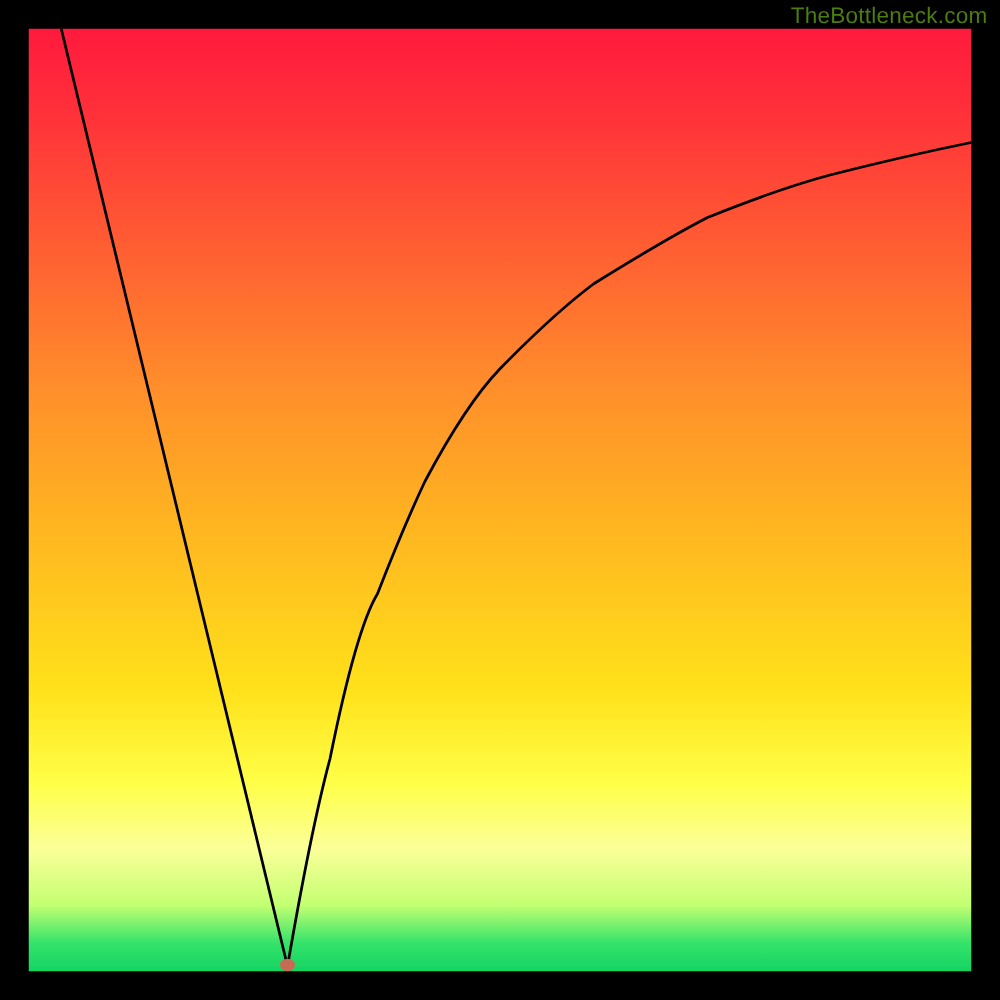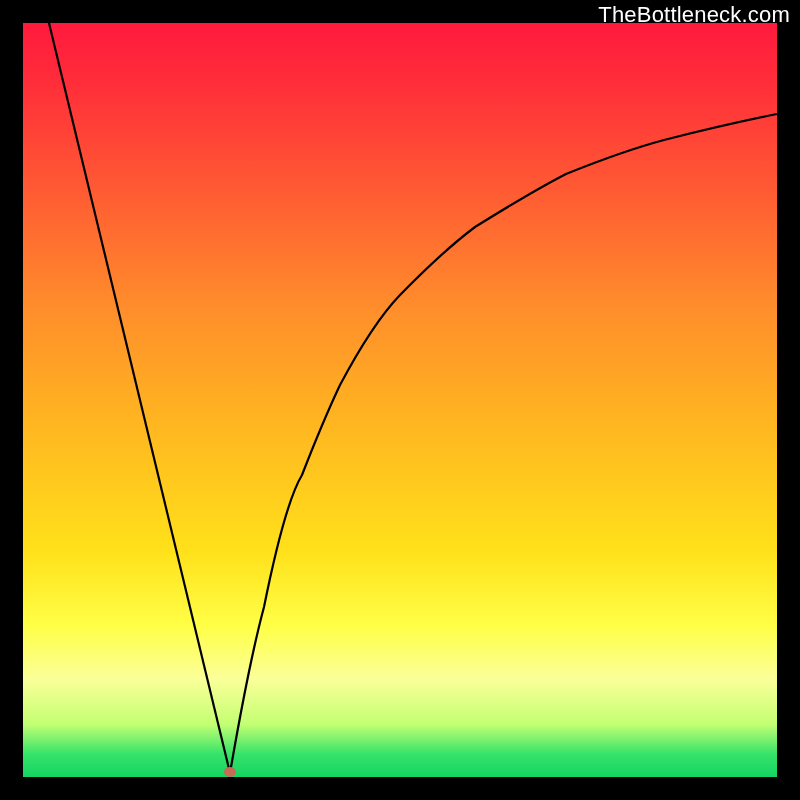--- a/index.html
+++ b/index.html
@@ -35,22 +35,22 @@
       #ffff47 80%,
       #fbff99 87%,
       #c3ff72 93%,
       #35e36a 97%,
       #14d463 100%);
   }
   .watermark {
     position: absolute;
     top: 2px;
     right: 10px;
-    color: #ffffff;
-    font-size: 22px;
+    color: #4d7c0f;
+    font-size: 18px;
     letter-spacing: 0.2px;
     font-weight: 500;
   }
   svg.curve {
     position: absolute;
     left: 0;
     top: 0;
     width: 754px;
     height: 754px;
     overflow: visible;

